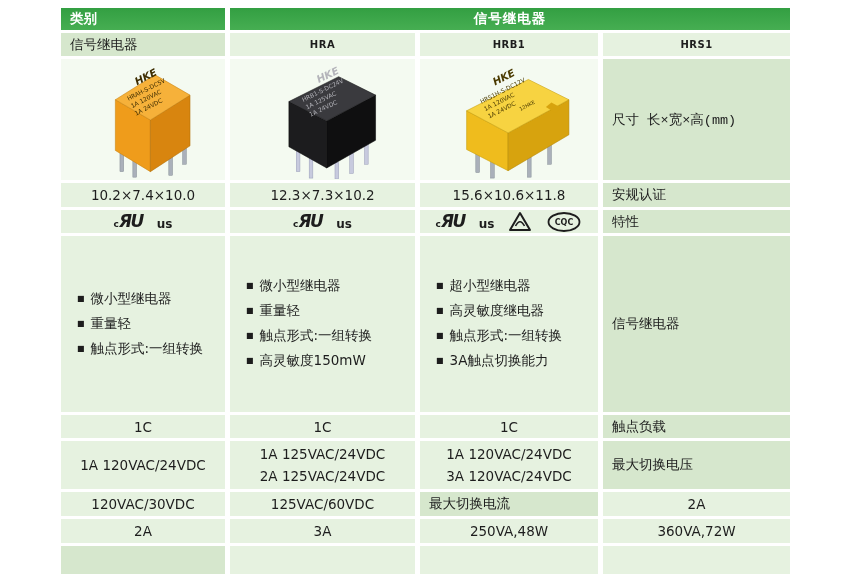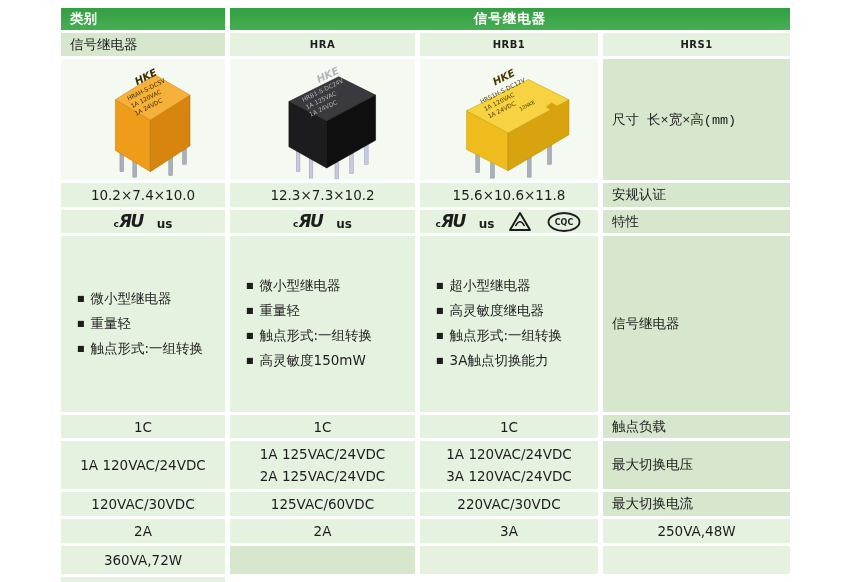--- a/index.html
+++ b/index.html
@@ -233,21 +233,20 @@
     <div>2A 125VAC/24VDC</div>
   </div>
   <div class="cell val two-line">
     <div>1A 120VAC/24VDC</div>
     <div>3A 120VAC/24VDC</div>
   </div>
 
   <div class="cell lbl">最大切换电压</div>
   <div class="cell val">120VAC/30VDC</div>
   <div class="cell val">125VAC/60VDC</div>
-  <div class="cell val">220VAC/30VDC</div>
 
   <div class="cell lbl">最大切换电流</div>
   <div class="cell val">2A</div>
   <div class="cell val">2A</div>
   <div class="cell val">3A</div>
 
   <div class="cell val">250VA,48W</div>
   <div class="cell val">360VA,72W</div>
 
   <div class="cell sliver"></div>

